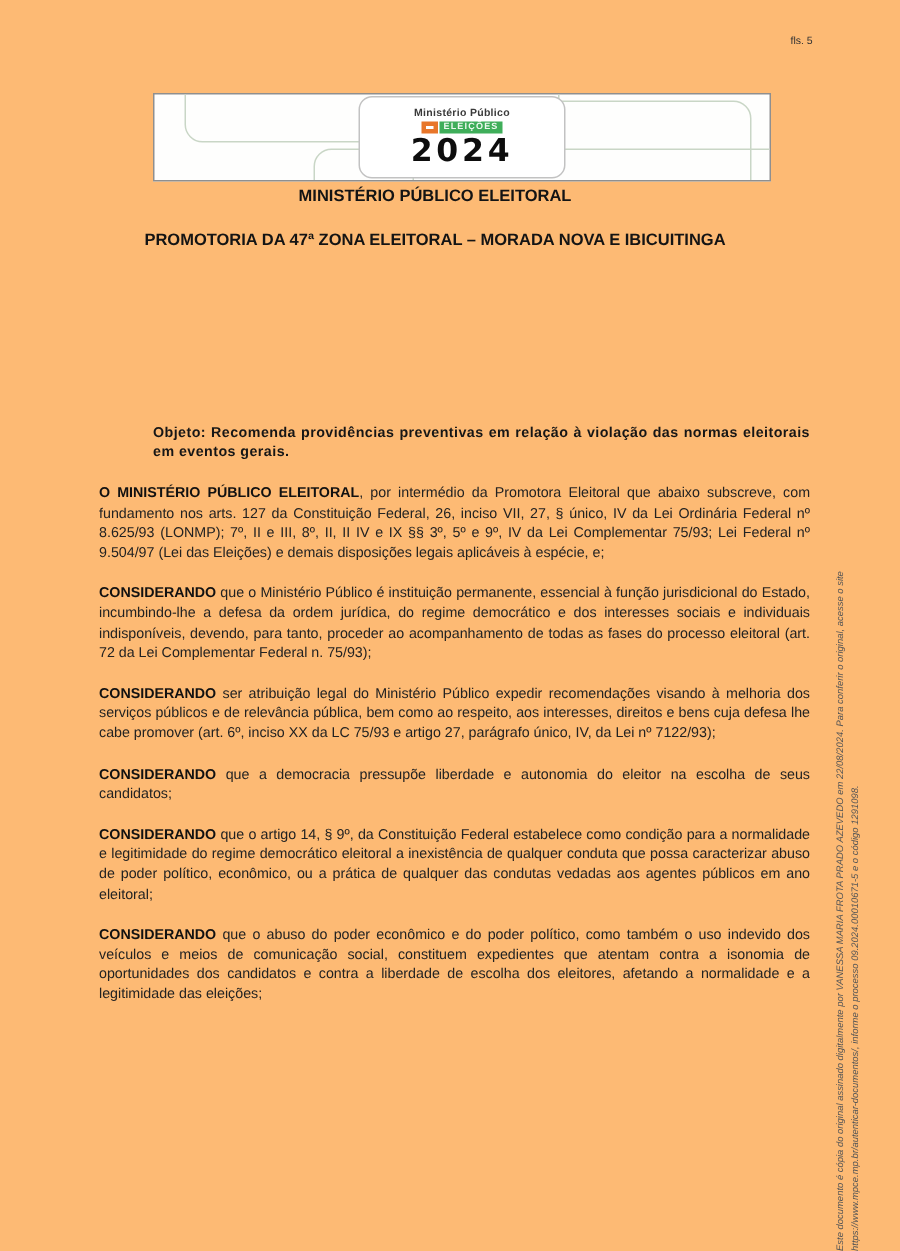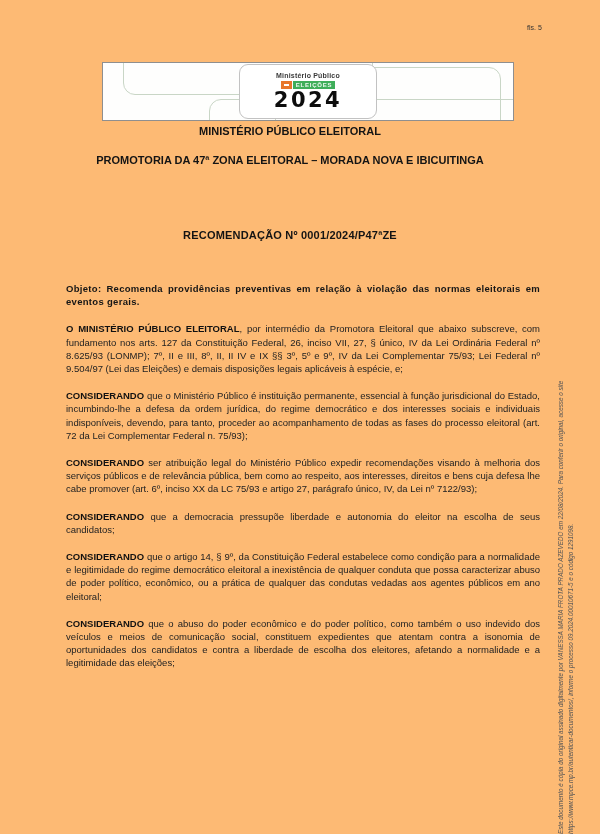--- a/index.html
+++ b/index.html
@@ -61,21 +61,21 @@
   .procedure { position:absolute; left:66px; top:171px; font-weight:bold; font-size:9.5px; color:#141414; }
   .rec-title { top:229px; letter-spacing:.2px; }
   
   .content {
     position:absolute; left:66px; top:282px; width:474px;
     font-size:9.5px; line-height:13.2px; text-align:justify;
     color:#222222;
   }
   .para { margin-bottom:14px; }
   .para b { color:#111111; }
-  .objeto { font-weight:bold; color:#161616; letter-spacing:.3px; }
+  .objeto { font-weight:bold; color:#161616; letter-spacing:.3px;margin-left:36px; }
   
   .auth-strip {
     position:absolute; left:556px; top:834px;
     width:640px;
     transform:rotate(-90deg); transform-origin:0 0;
     font-size:6.3px; font-style:italic; color:#555;
     line-height:9.6px; white-space:nowrap;
   }
 </style>
 </head>
@@ -98,21 +98,20 @@
         <span class="badge-green">ELEIÇÕES</span>
       </div>
       <div class="logo-year">2024</div>
     </div>
   </div>
 
   <div class="center-line ht1">MINISTÉRIO PÚBLICO ELEITORAL</div>
   <div class="center-line ht2">PROMOTORIA DA 47ª ZONA ELEITORAL – MORADA NOVA E IBICUITINGA</div>
 
 
-  <div class="center-line rec-title">RECOMENDAÇÃO Nº&nbsp;0001/2024/P47ªZE</div>
 
   <div class="content">
     <p class="para objeto">Objeto: Recomenda providências preventivas em relação à violação das normas eleitorais em eventos gerais.</p>
 
     <p class="para"><b>O MINISTÉRIO PÚBLICO ELEITORAL</b><span>, por intermédio da Promotora Eleitoral que abaixo subscreve, com fundamento nos arts. 127 da Constituição Federal, 26, inciso VII, 27, § único, IV da Lei Ordinária Federal nº 8.625/93 (LONMP); 7º, II e III, 8º, II, II IV e IX §§ 3º, 5º e 9º, IV da Lei Complementar 75/93; Lei Federal nº 9.504/97 (Lei das Eleições) e demais disposições legais aplicáveis à espécie, e;</span></p>
 
     <p class="para"><b>CONSIDERANDO</b><span> que o Ministério Público é instituição permanente, essencial à função jurisdicional do Estado, incumbindo-lhe a defesa da ordem jurídica, do regime democrático e dos interesses sociais e individuais indisponíveis, devendo, para tanto, proceder ao acompanhamento de todas as fases do processo eleitoral (art. 72 da Lei Complementar Federal n. 75/93);</span></p>
 
     <p class="para"><b>CONSIDERANDO</b><span> ser atribuição legal do Ministério Público expedir recomendações visando à melhoria dos serviços públicos e de relevância pública, bem como ao respeito, aos interesses, direitos e bens cuja defesa lhe cabe promover (art. 6º, inciso XX da LC 75/93 e artigo 27, parágrafo único, IV, da Lei nº 7122/93);</span></p>
 

